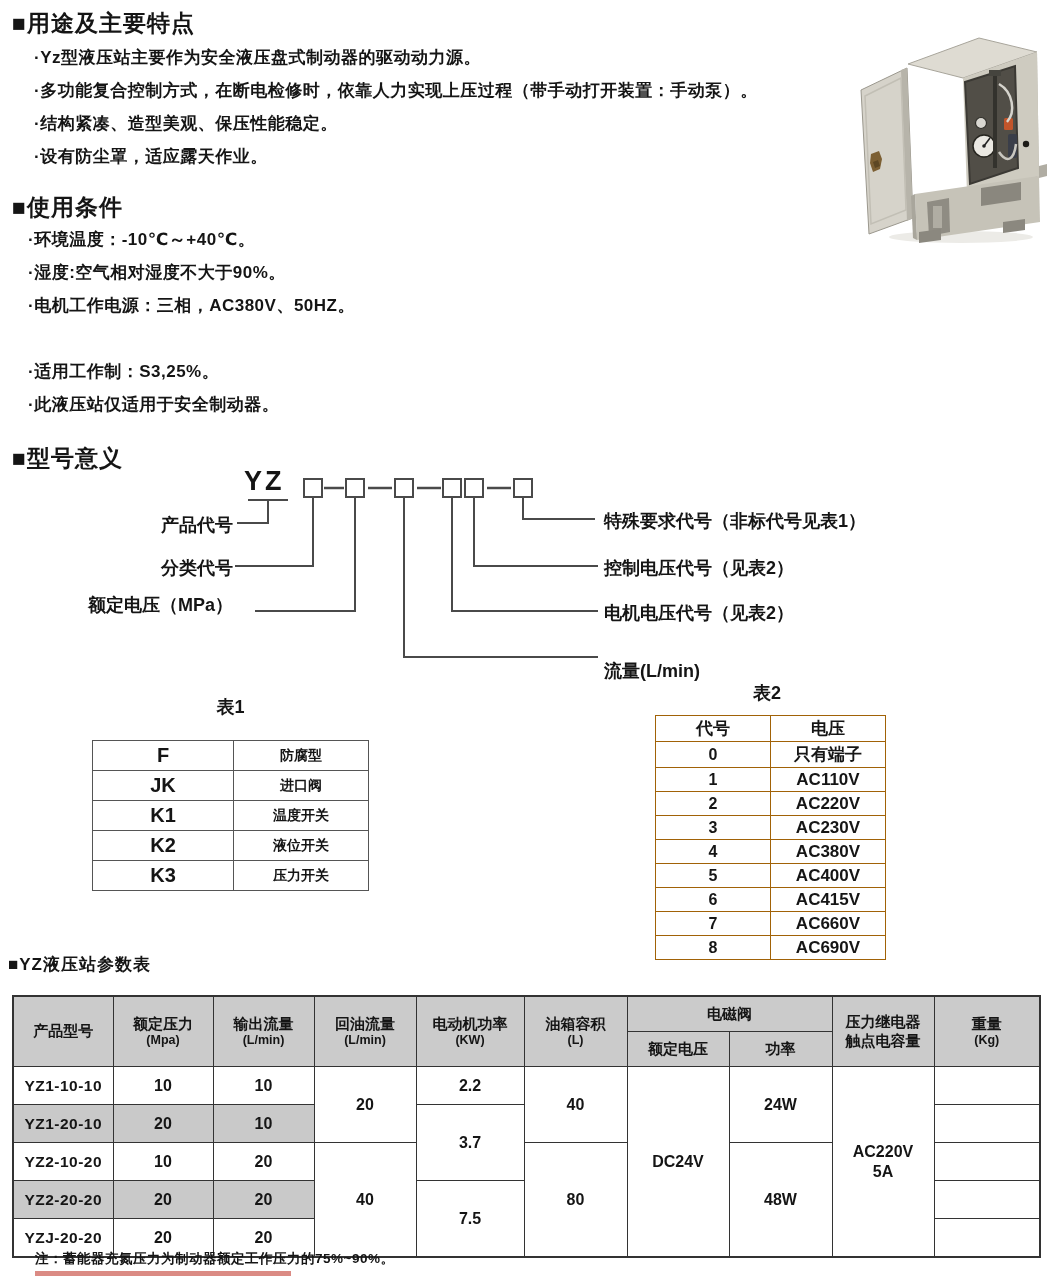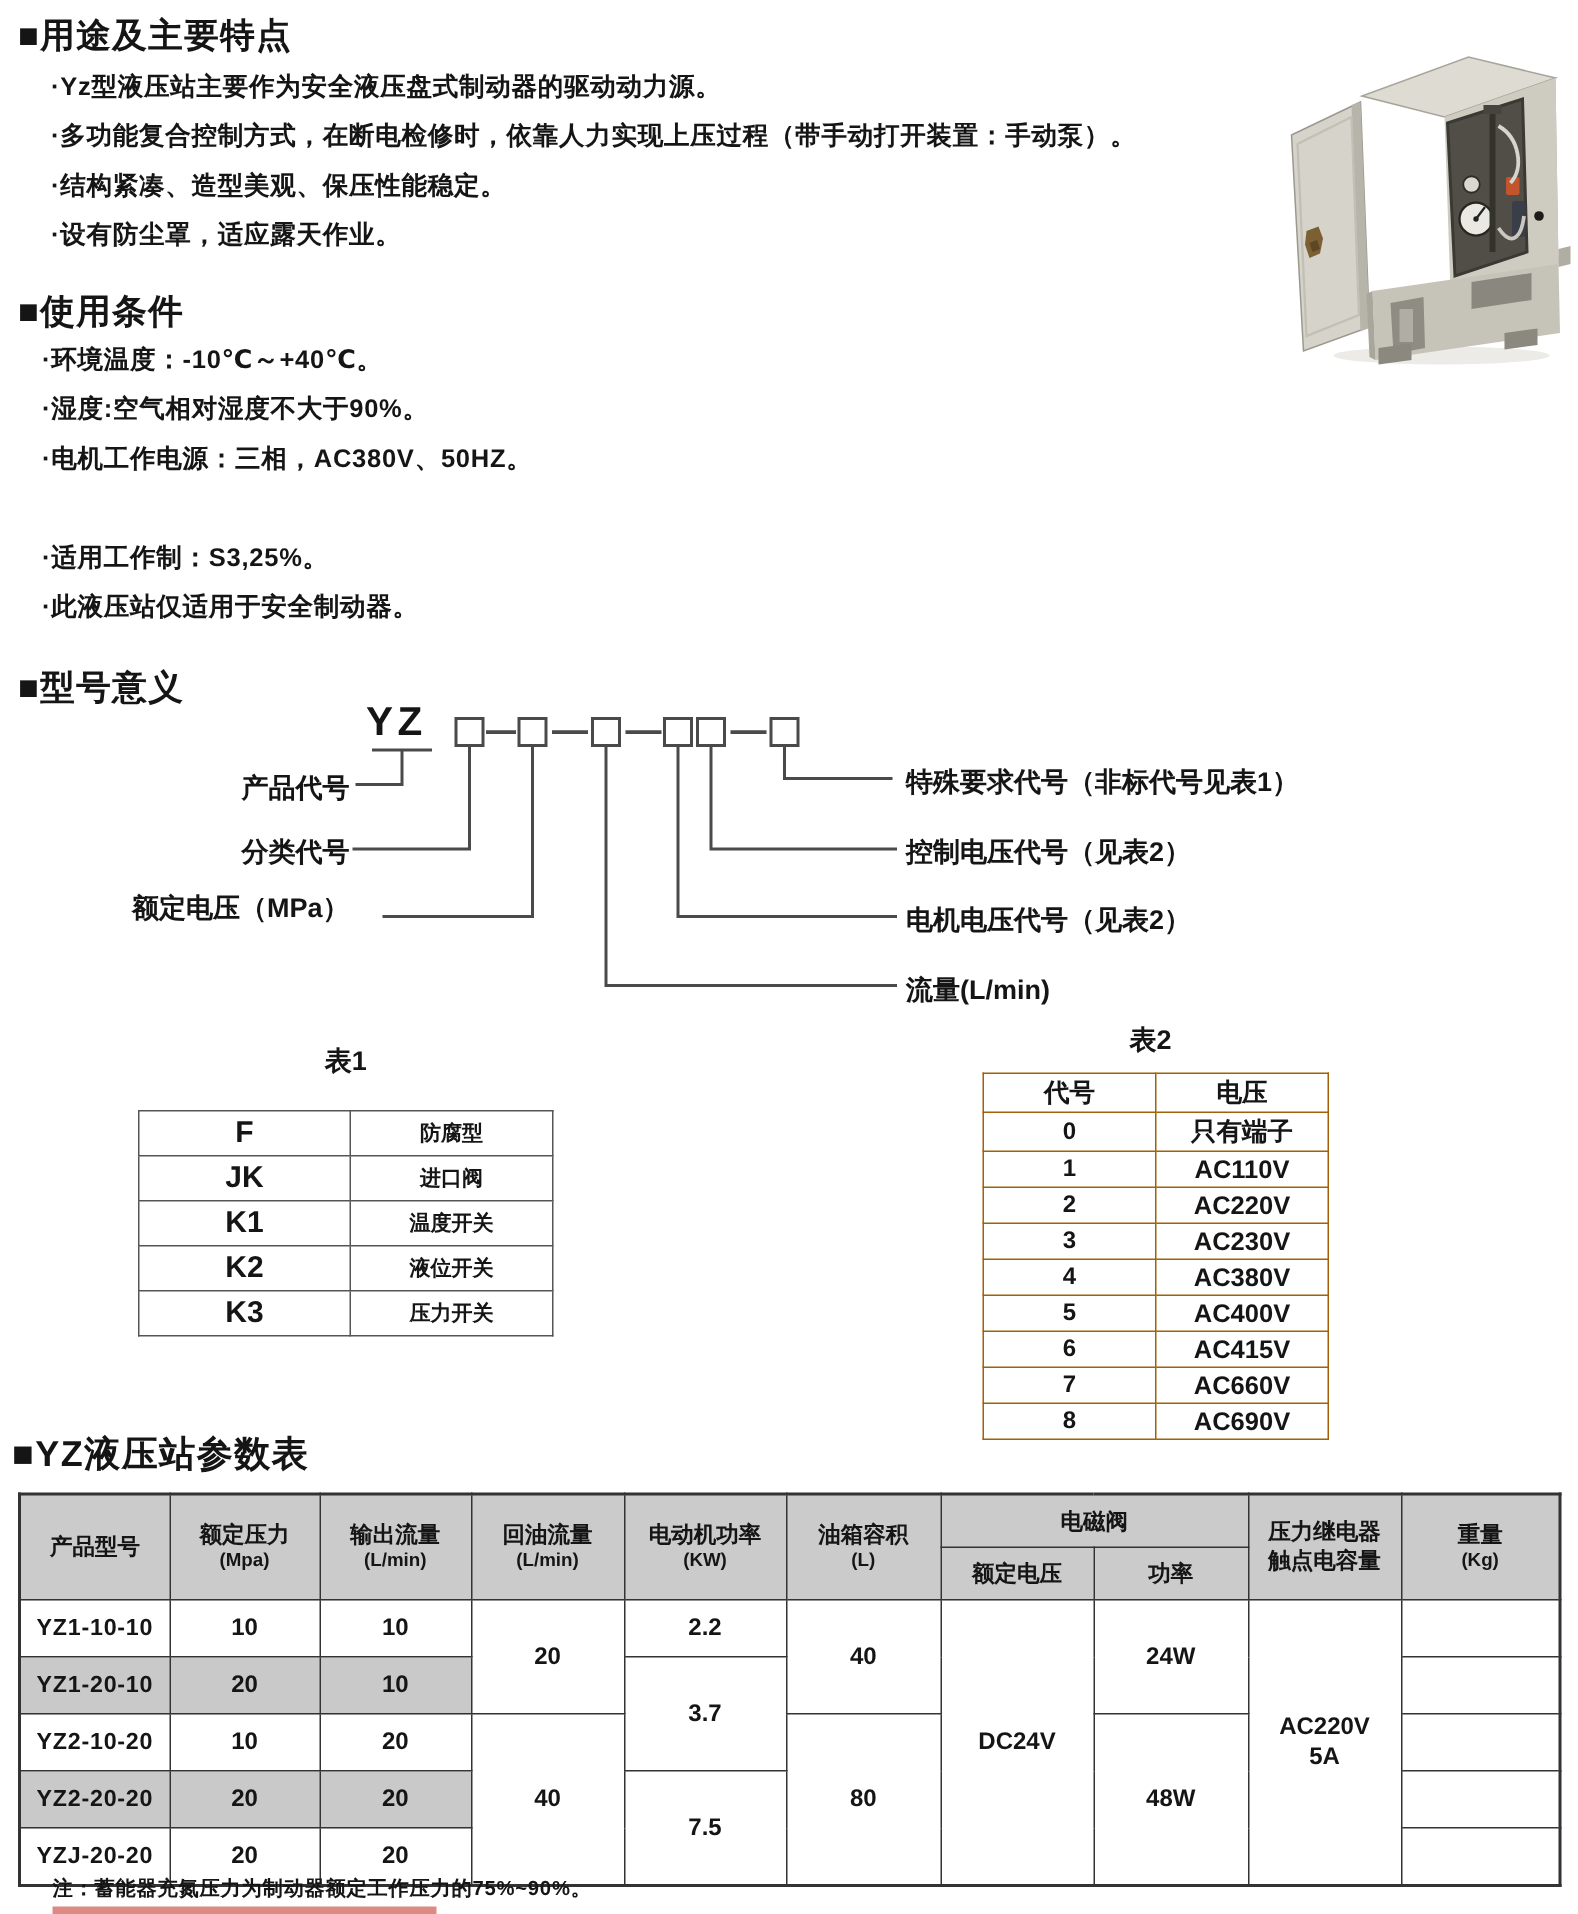--- a/index.html
+++ b/index.html
@@ -130,21 +130,21 @@
         <path d="M535,56 L463,56 L463,34"></path>
       </g>
     </svg>
     <div class="yz">YZ</div>
     <div class="dlab l" style="left:18px;width:155px;top:50px;">产品代号</div>
     <div class="dlab l" style="left:18px;width:155px;top:93px;">分类代号</div>
     <div class="dlab l" style="left:0;width:173px;top:130px;">额定电压（MPa）</div>
     <div class="dlab r" style="top:46px;">特殊要求代号（非标代号见表1）</div>
     <div class="dlab r" style="top:93px;">控制电压代号（见表2）</div>
     <div class="dlab r" style="top:138px;">电机电压代号（见表2）</div>
-    <div class="dlab r" style="top:185px;">流量(L/min)</div>
+    <div class="dlab r" style="top:196px;">流量(L/min)</div>
   </div>
 
   <div class="tbl-title" style="left:92px;width:277px;top:695px;">表1</div>
   <table class="t1">
     <tbody>
         <tr>
           <td class="code">F</td>
           <td class="desc">防腐型</td>
         </tr>
     <tr>
@@ -205,21 +205,21 @@
           <td class="code">7</td>
           <td class="volt">AC660V</td>
         </tr>
     <tr>
           <td class="code">8</td>
           <td class="volt">AC690V</td>
         </tr>
   </tbody>
     </table>
 
-  <div class="h" style="left:8px;top:953px;font-size:24px;">■YZ液压站参数表</div>
+  <div class="h" style="left:8px;top:953px;font-size:17px;">■YZ液压站参数表</div>
   <table class="pt">
     <colgroup>
       <col style="width:100px">
         <col style="width:100px">
         <col style="width:101px">
         <col style="width:102px">
       <col style="width:108px">
         <col style="width:103px">
         <col style="width:102px">
         <col style="width:103px">

